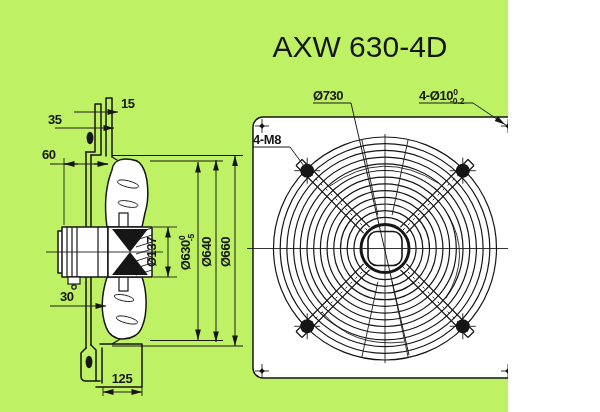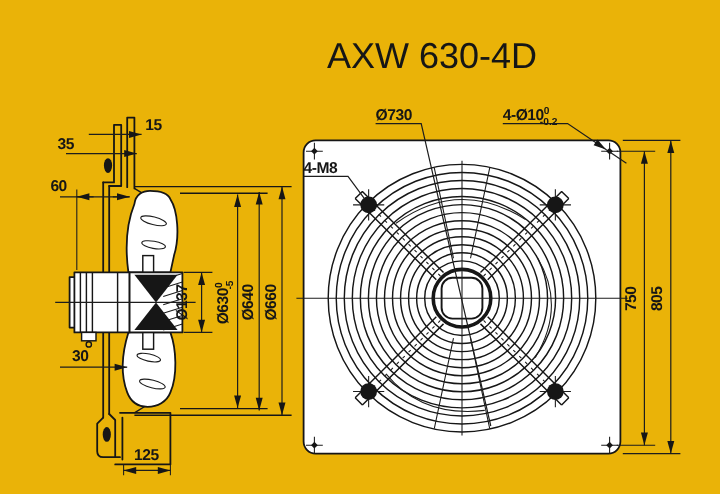--- a/index.html
+++ b/index.html
@@ -1,16 +1,16 @@
 <!DOCTYPE html>
 <html><head>
 <meta charset="utf-8">
 <style>
   html,body{margin:0;padding:0;background:#fff;}
-  .stage{position:relative;width:600px;height:412px;background:#eab308;overflow:hidden;}
+  .stage{position:relative;width:508px;height:412px;background:#bef264;overflow:hidden;}
   svg{display:block;}
   text{fill:#161616;font-family:"Liberation Sans",sans-serif;}
   .title{font-size:30px;letter-spacing:0px;}
   .dim{font-size:13px;font-weight:bold;letter-spacing:-0.4px;}
   .tol{font-size:8.5px;letter-spacing:0;}
   .ol{stroke:#161616;stroke-width:1.5;fill:none;stroke-linecap:round;stroke-linejoin:round;}
   .ol2{stroke:#161616;stroke-width:1.2;fill:none;}
   .thin{stroke:#1d1d1d;stroke-width:0.9;fill:none;}
   .dimln{stroke:#1d1d1d;stroke-width:1;fill:none;}
   .wfill{fill:#ffffff;}

